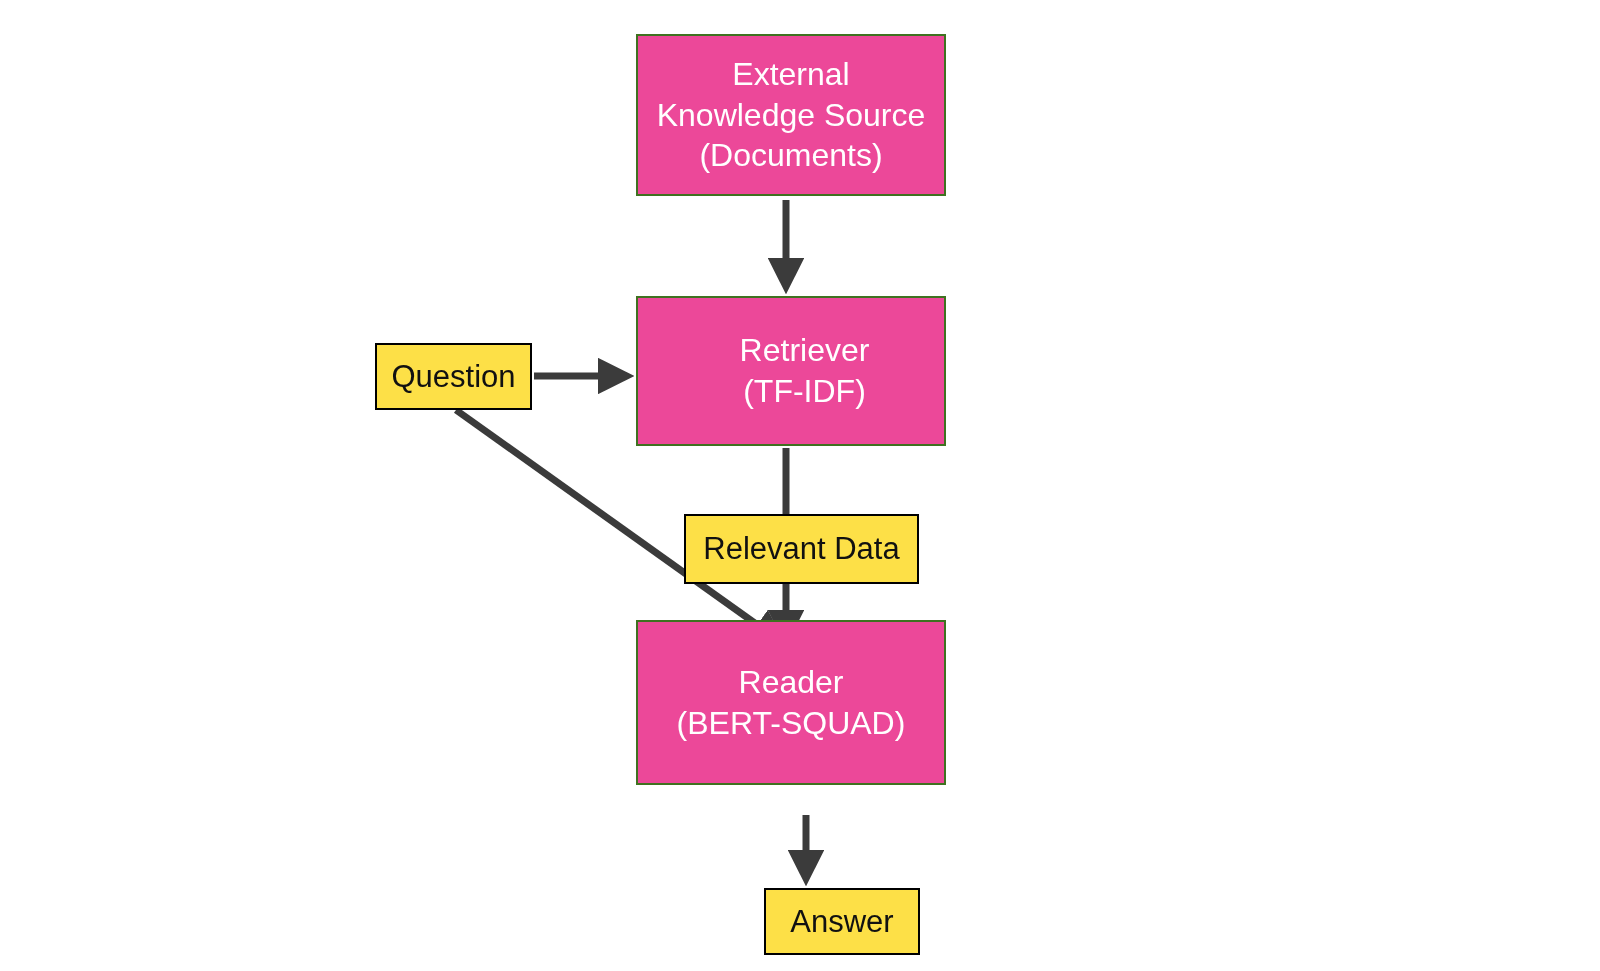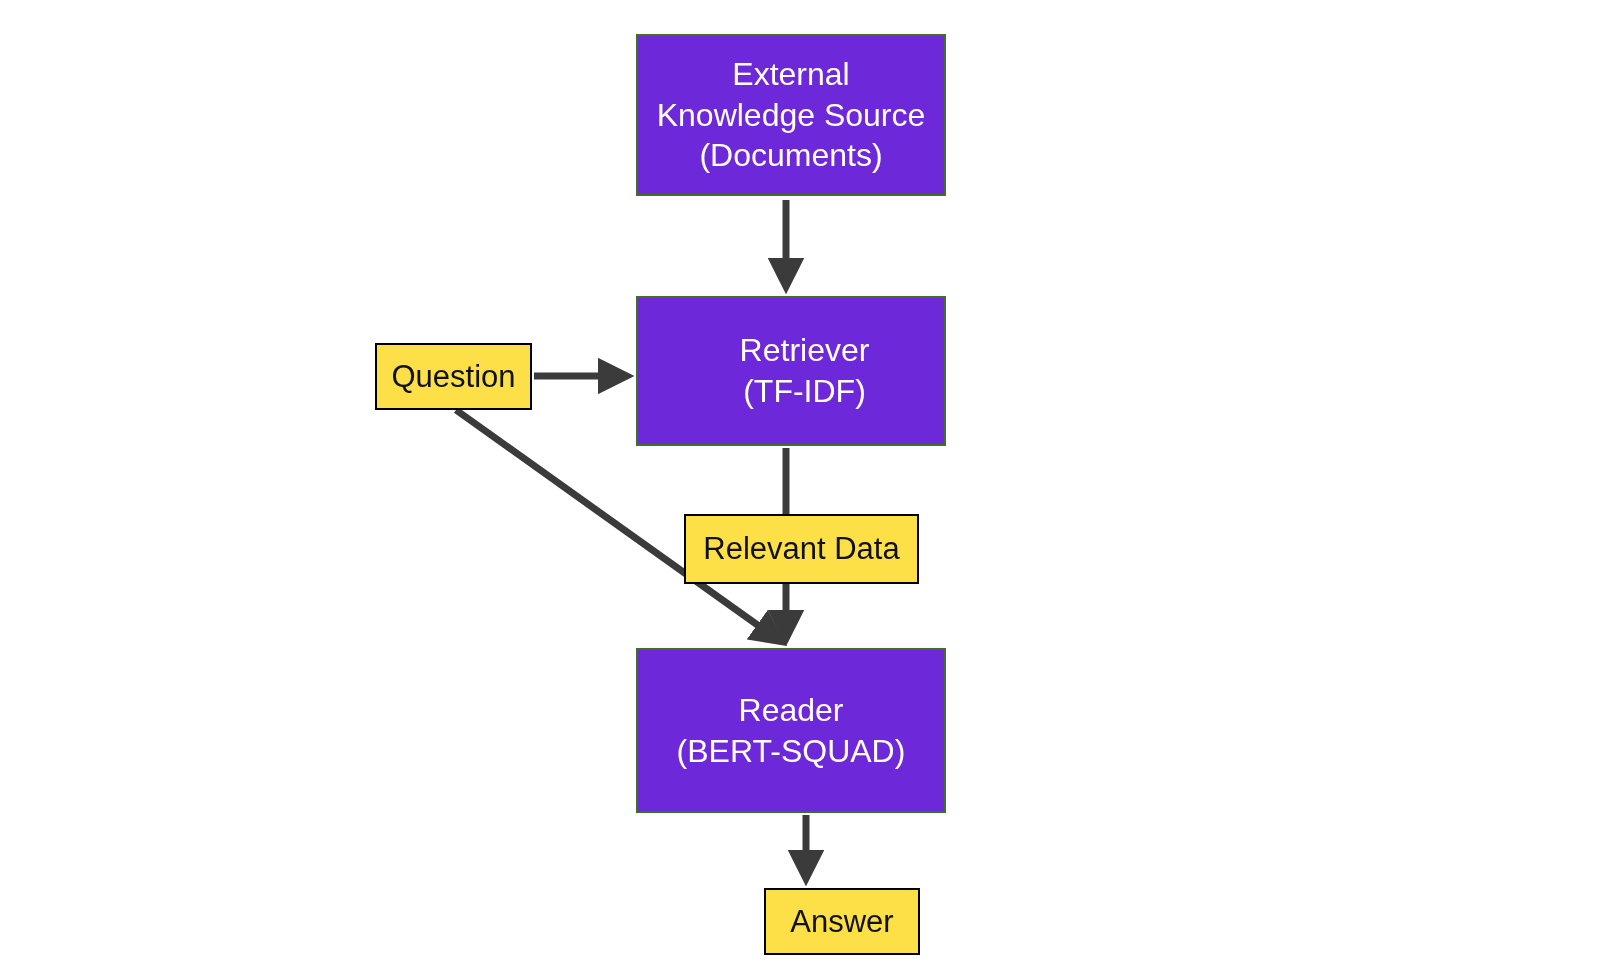--- a/index.html
+++ b/index.html
@@ -22,21 +22,21 @@
     position: absolute;
     box-sizing: border-box;
     display: flex;
     align-items: center;
     justify-content: center;
     text-align: center;
     line-height: 1.28;
     white-space: pre-line;
   }
   .node-green {
-    background: #6d28d9;
+    background: #ec4899;
     border: 2px solid #3F7120;
     color: #ffffff;
     font-size: 32px;
     font-weight: 400;
     z-index: 3;
   }
   .node-plain {
     background: #fde047;
     border: 2px solid #000000;
     color: #111111;
@@ -94,21 +94,21 @@
   </div>
 
   <div class="node node-plain" style="left:375px; top:343px; width:157px; height:67px;">
     <span class="node-label">Question</span>
   </div>
 
   <div class="node node-plain" style="left:684px; top:514px; width:235px; height:70px;">
     <span class="node-label">Relevant Data</span>
   </div>
 
-  <div class="node node-green" style="left:636px; top:648px; width:310px; height:165px;">
+  <div class="node node-green" style="left:636px; top:620px; width:310px; height:165px;">
     <span class="node-label">Reader
 (BERT-SQUAD)</span>
   </div>
 
   <div class="node node-plain" style="left:764px; top:888px; width:156px; height:67px;">
     <span class="node-label">Answer</span>
   </div>
 
 </div>
 

